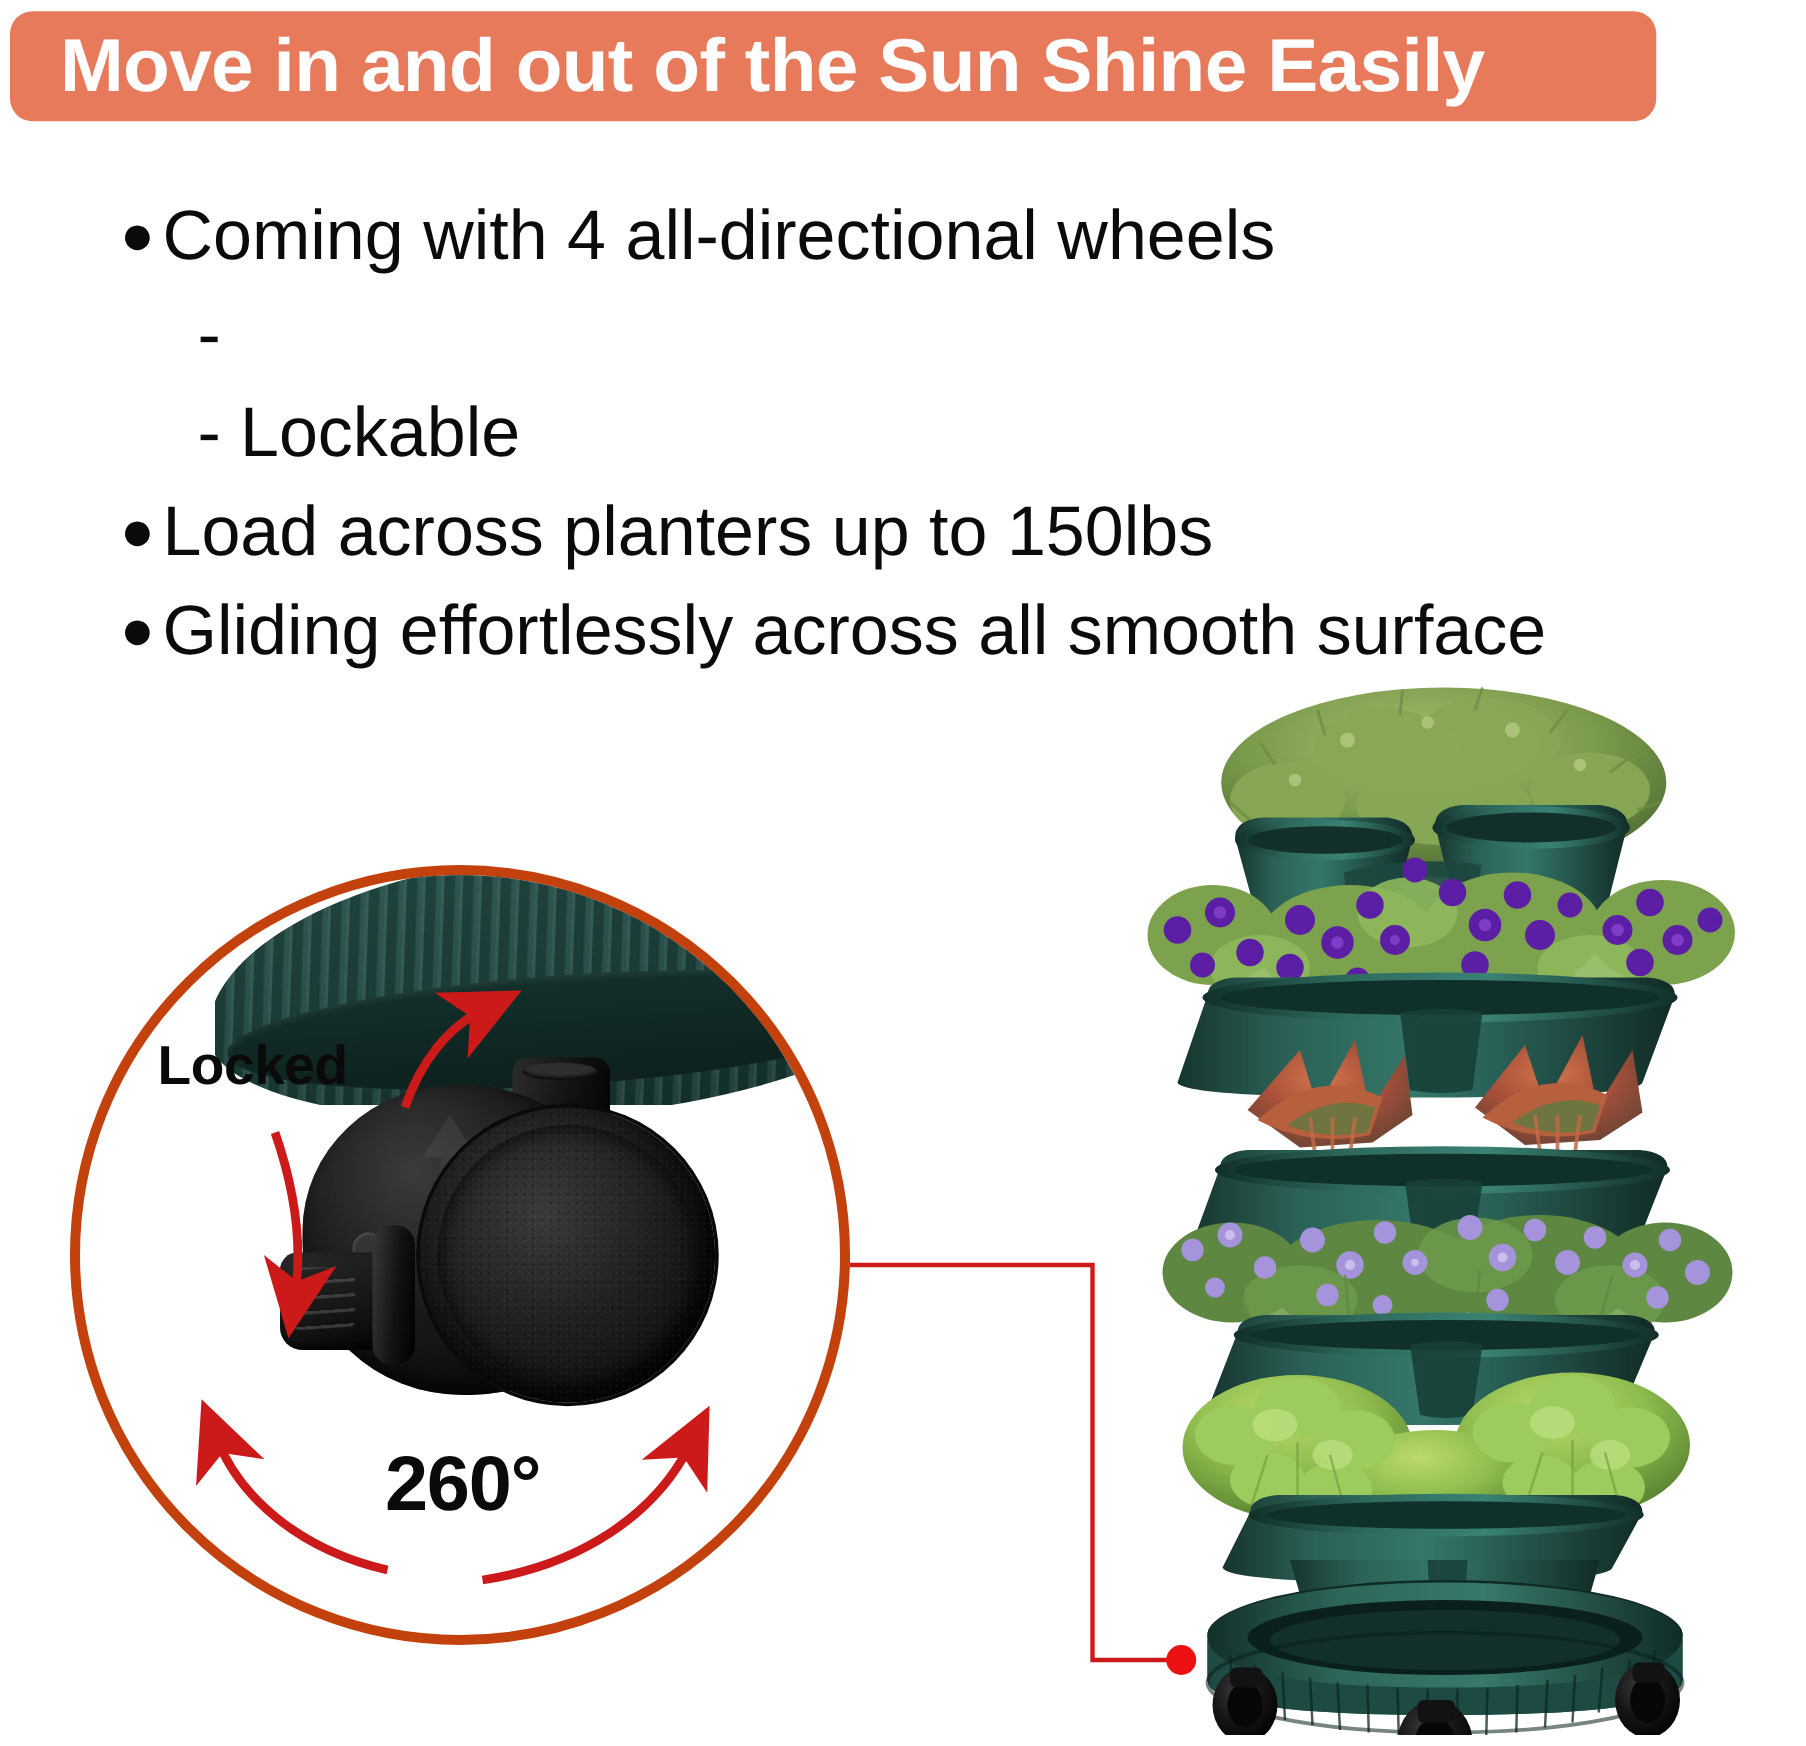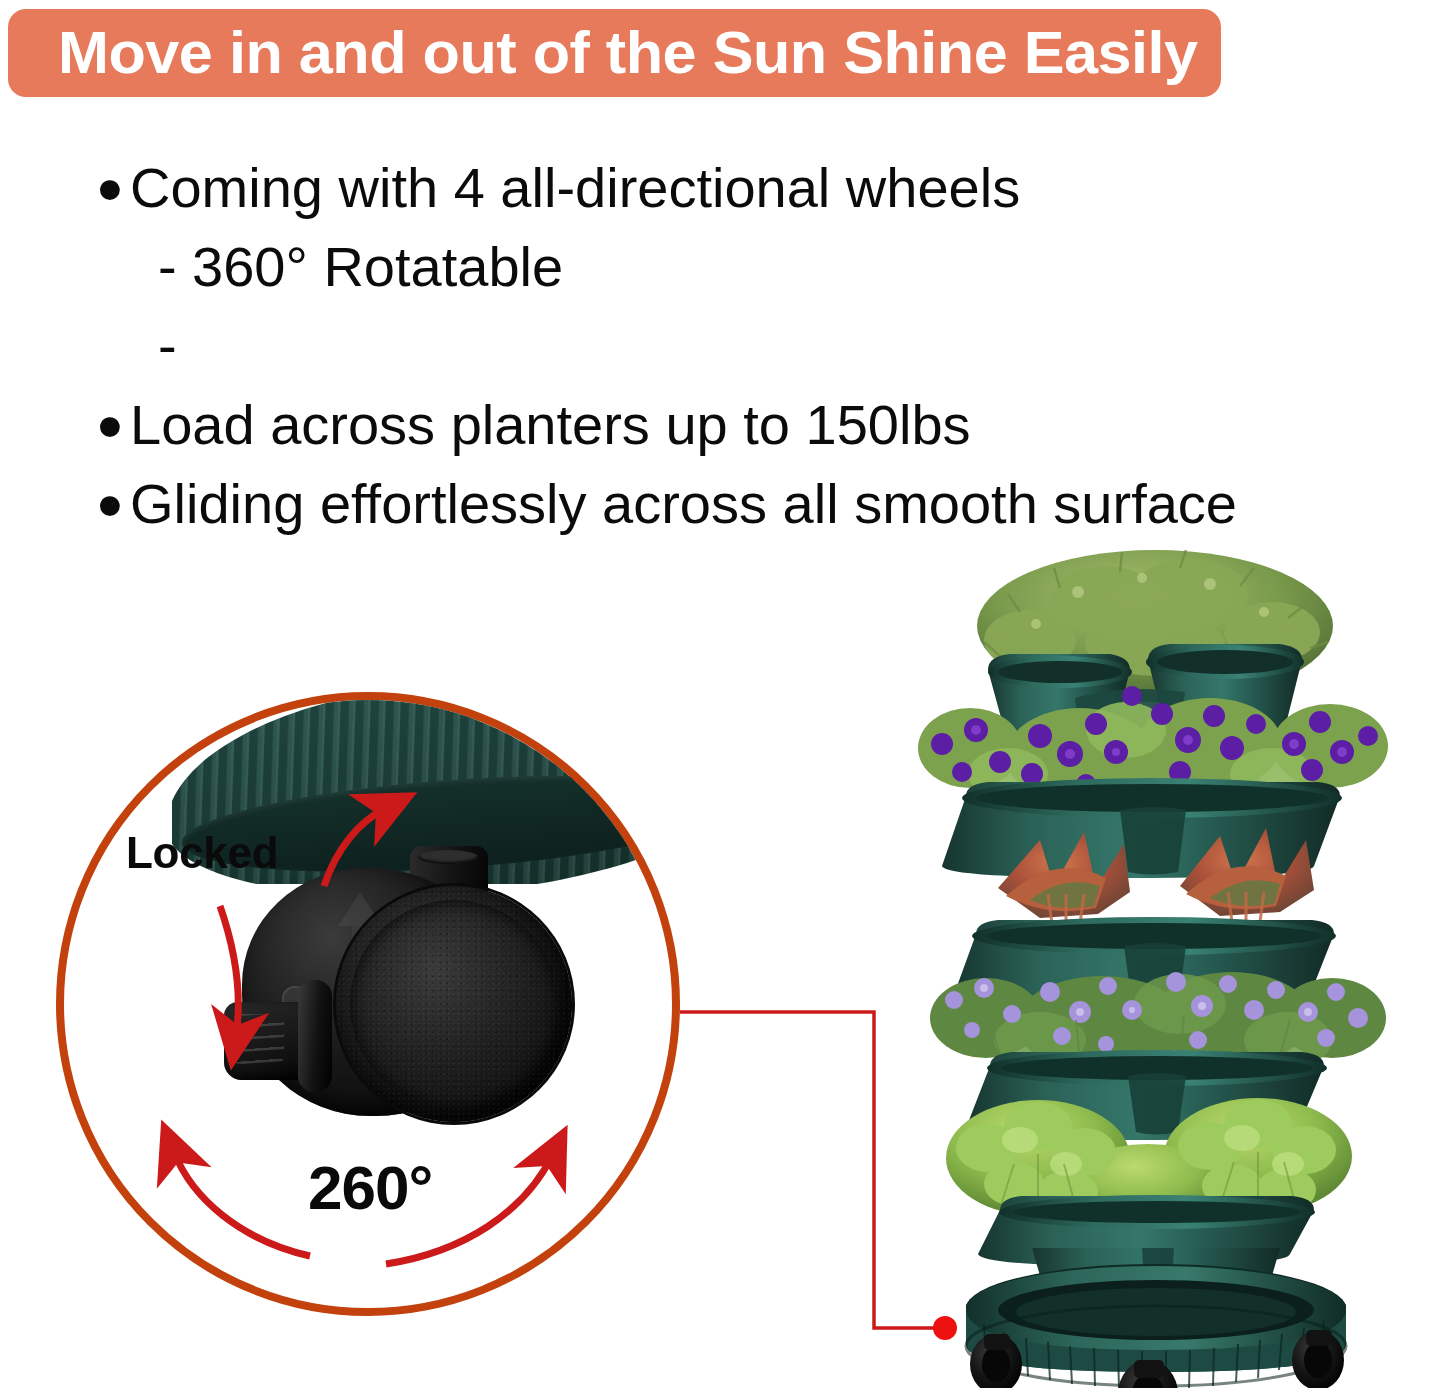--- a/index.html
+++ b/index.html
@@ -14,28 +14,28 @@
     overflow: hidden;
     font-family: "Liberation Sans", sans-serif;
     -webkit-font-smoothing: antialiased;
   }
 
   
   #header-banner {
     position: absolute;
     left: 8px;
     top: 9px;
-    width: 1213px;
+    width: 1317px;
     height: 88px;
     background: #E87A5C;
     border-radius: 18px;
     display: flex;
     align-items: center;
     box-sizing: border-box;
-    padding-left: 50px;
+    padding-left: 40px;
   }
   #header-title {
     color: #FFFFFF;
     font-family: "Liberation Sans Narrow", "Liberation Sans", sans-serif;
     font-size: 60px;
     font-weight: bold;
     letter-spacing: -0.5px;
     white-space: nowrap;
     line-height: 1;
     transform: scaleX(1.02);
@@ -346,25 +346,25 @@
 
 <div id="feature-list">
 
   <div class="feat-row">
     <span class="bullet">●</span>
     <span class="feat-text">Coming with 4 all-directional wheels</span>
   </div>
 
   <div class="feat-row sub">
     <span class="bullet">-</span>
-    <span class="feat-text">360° Rotatable</span>
   </div>
 
   <div class="feat-row sub">
     <span class="bullet">-</span>
+    <span class="feat-text">Lockable</span>
   </div>
 
   <div class="feat-row">
     <span class="bullet">●</span>
     <span class="feat-text">Load across planters up to 150lbs</span>
   </div>
 
   <div class="feat-row">
     <span class="bullet">●</span>
     <span class="feat-text">Gliding effortlessly across all smooth surface</span>

